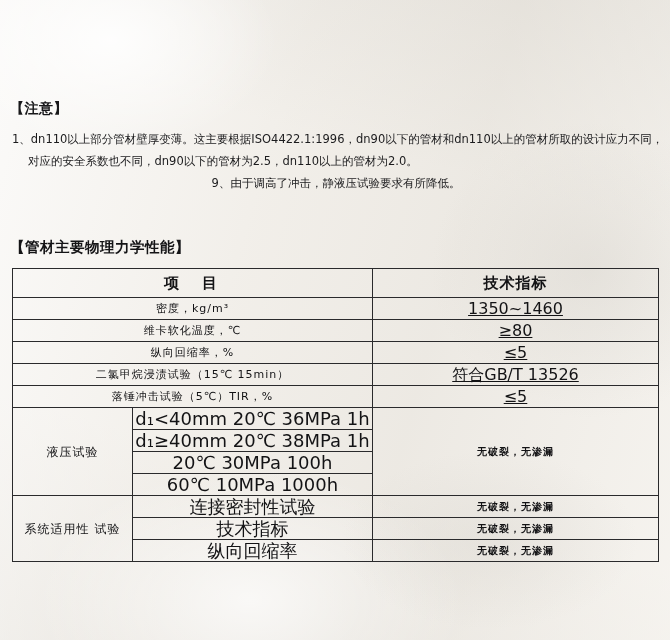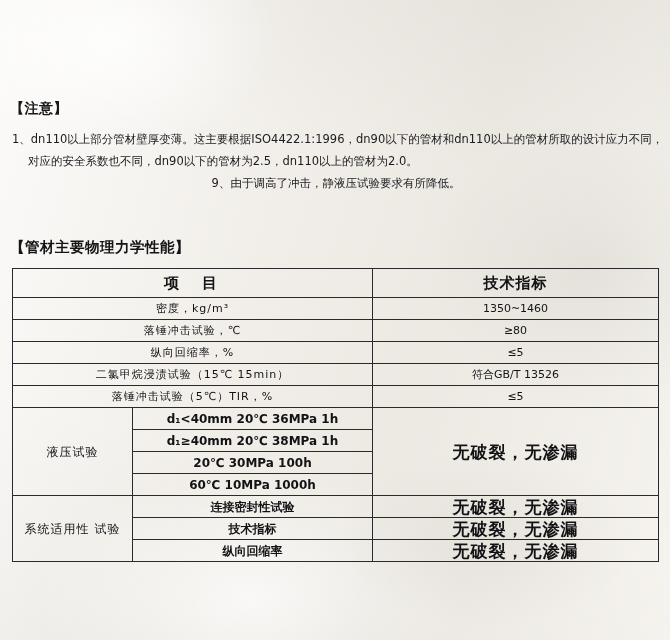--- a/index.html
+++ b/index.html
@@ -115,30 +115,30 @@
     font-size: 15px;
     font-weight: bold;
     height: 28px;
     letter-spacing: 1px;
   }
   table.spec td.left-label {
     font-size: 11px;
     letter-spacing: 1px;
   }
   table.spec td.value {
-    font-size: 11px;
+    font-size: 16px;
+    text-decoration: underline;
   }
   table.spec td.value-bold {
-    font-size: 17px;
+    font-size: 10px;
     font-weight: bold;
     letter-spacing: 1px;
   }
   table.spec td.sub {
-    font-size: 12px;
-    font-weight: bold;
+    font-size: 18px;
   }
   table.spec td.rowlabel {
     font-size: 12px;
     letter-spacing: 1px;
     line-height: 18px;
     white-space: normal;
   }
 
   
   .watermark {
@@ -187,21 +187,21 @@
             <td class="hdr" colspan="2">项　目</td>
             <td class="hdr2">技术指标</td>
           </tr>
 
           <tr>
             <td class="left-label" colspan="2">密度，kg/m³</td>
             <td class="value">1350~1460</td>
           </tr>
 
           <tr>
-            <td class="left-label" colspan="2">落锤冲击试验，℃</td>
+            <td class="left-label" colspan="2">维卡软化温度，℃</td>
             <td class="value">≥80</td>
           </tr>
 
           <tr>
             <td class="left-label" colspan="2">纵向回缩率，%</td>
             <td class="value">≤5</td>
           </tr>
 
           <tr>
             <td class="left-label" colspan="2">二氯甲烷浸渍试验（15℃ 15min）</td>

